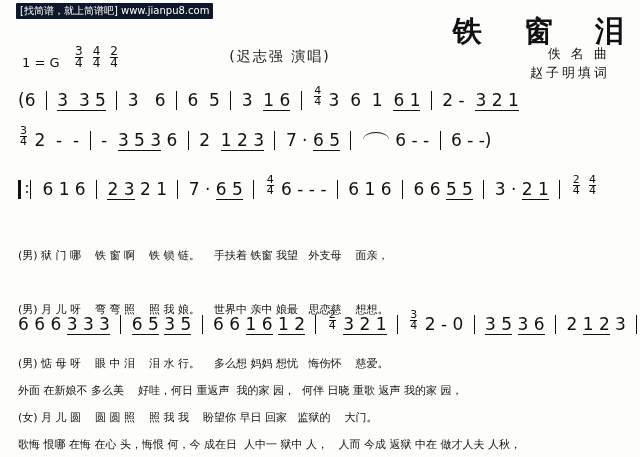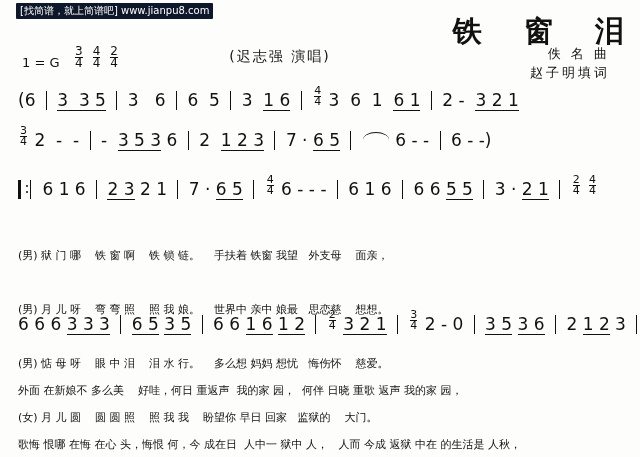--- a/index.html
+++ b/index.html
@@ -213,19 +213,19 @@
       <span class="bar"></span>
       <span class="cell">2 <span class="underline">1 2</span> 3</span>
       <span class="bar"></span>
       
       
       
       
     </div>
     <div class="lyrics" style="margin-top:4px;">
       <div class="line">外面 在新娘不 多么美    好哇，何日 重返声  我的家 园，  何伴 日晓 重歌 返声 我的家 园，</div>
-      <div class="line">歌悔 恨哪 在悔 在心 头，悔恨 何，今 成在日  人中一 狱中 人，   人而 今成 返狱 中在 的生活是 人秋，</div>
+      <div class="line">歌悔 恨哪 在悔 在心 头，悔恨 何，今 成在日  人中一 狱中 人，   人而 今成 返狱 中在 做才人夫 人秋，</div>
       <div class="line">悔要 暴不 在把 娘他 做心，的话 哪，而今 我成   才热情 重报 新受， 成妈 哪呀 成重 做才 在新娘不 变心。</div>
       
     </div>
   </div>
 
 </div>
 
 </body></html>

